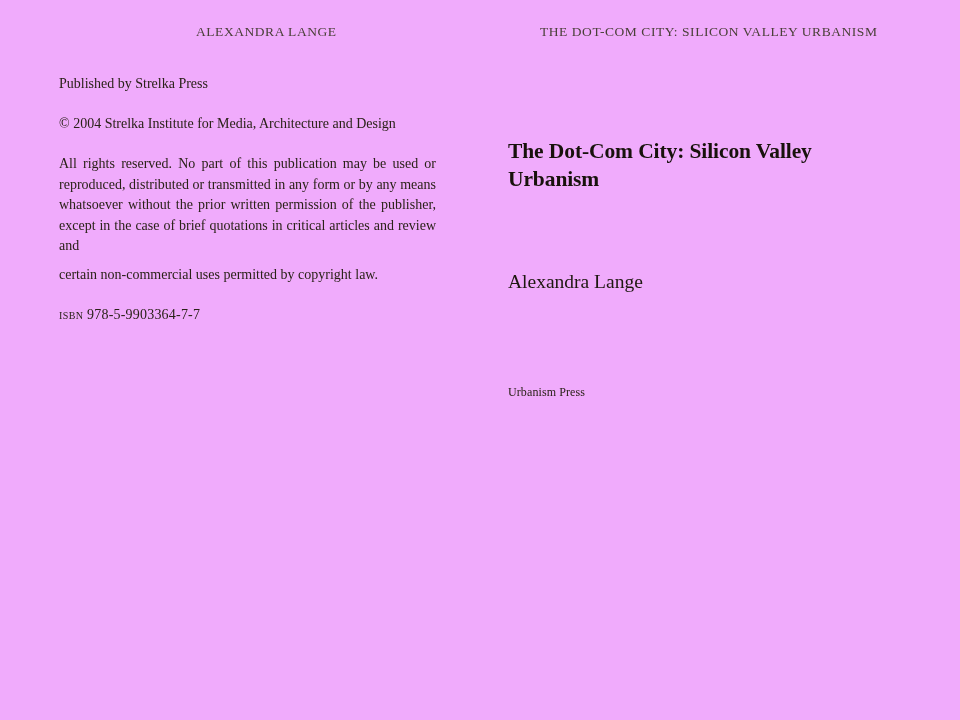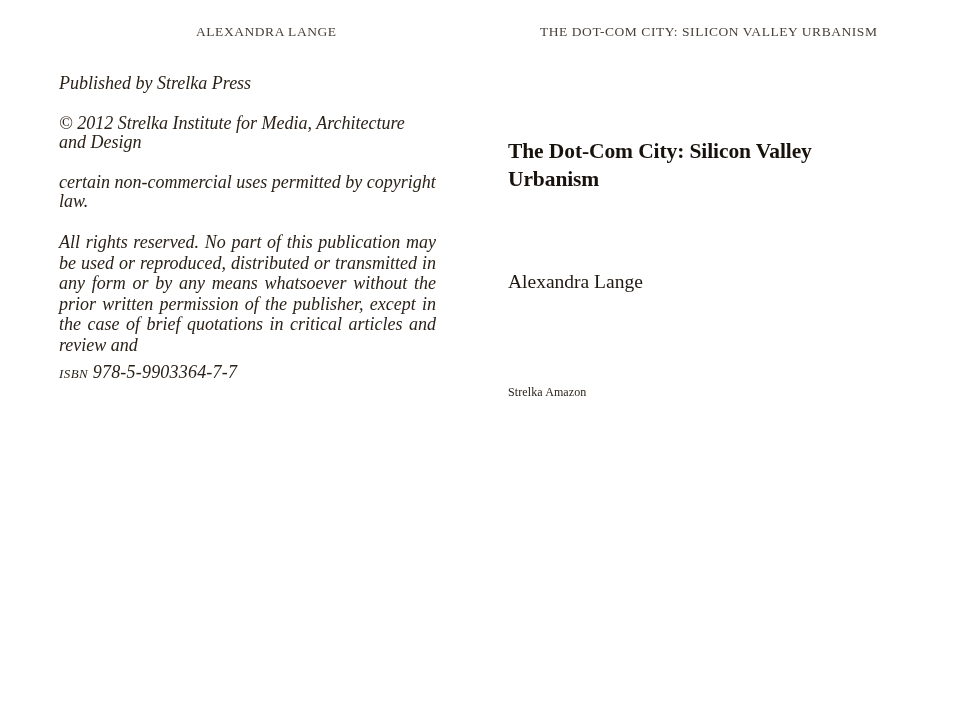--- a/index.html
+++ b/index.html
@@ -14,21 +14,21 @@
     font-family: "Liberation Serif", "DejaVu Serif", serif;
     color: #2a2218;
     overflow: hidden;
     -webkit-font-smoothing: antialiased;
   }
 
   .reader-page {
     position: relative;
     width: 960px;
     height: 720px;
-    background: #ffffff;
+    background: #f0abfc;
   }
 
   
   .running-head {
     position: absolute;
     top: 23px;
     font-size: 13.5px;
     line-height: 18px;
     letter-spacing: 0.55px;
     color: #4a4038;
@@ -53,25 +53,24 @@
   }
 
   
   .page-verso {
     position: absolute;
     left: 59px;
     top: 74px;
     width: 393px;
   }
   .colophon-line {
-    font-size: 18px;
+    font-size: 14px;
     line-height: 19px;
     margin: 0 16px 21px 0;
     color: #2a2218;
-    font-style: italic;
   }
   .colophon-line.rights {
     text-align: justify;
     text-justify: inter-word;
     line-height: 20.5px;
     margin-bottom: 8px;
   }
   .colophon-line.rights-tail {
     margin-bottom: 21px;
   }
@@ -126,32 +125,32 @@
 
   <div class="running-head verso">Alexandra Lange</div>
 
   <div class="running-head recto">The Dot-Com City: Silicon Valley Urbanism</div>
 
   <div class="spread">
 
     <div class="page-verso">
       <p class="colophon-line">Published by Strelka Press</p>
 
-      <p class="colophon-line">© 2012 Strelka Institute for Media, Architecture and Design</p>
+      <p class="colophon-line">© 2004 Strelka Institute for Media, Architecture and Design</p>
+
+      <p class="colophon-line rights">All rights reserved. No part of this publication may be used or reproduced, distributed or transmitted in any form or by any means whatsoever without the prior written permission of the publisher, except in the case of brief quotations in critical articles and review and</p>
 
       <p class="colophon-line rights-tail">certain non-commercial uses permitted by copyright law.</p>
-
-      <p class="colophon-line rights">All rights reserved. No part of this publication may be used or reproduced, distributed or transmitted in any form or by any means whatsoever without the prior written permission of the publisher, except in the case of brief quotations in critical articles and review and</p>
 
 
       <p class="colophon-line isbn"><span class="isbn-label">ISBN</span><span>&nbsp;</span><span>978-5-9903364-7-7</span></p>
     </div>
 
     <div class="page-recto">
       <h1 class="book-title">The Dot-Com City: Silicon Valley Urbanism</h1>
 
       <h2 class="book-author">Alexandra Lange</h2>
 
-      <p class="book-publisher">Strelka Amazon</p>
+      <p class="book-publisher">Urbanism Press</p>
     </div>
 
   </div>
 </div>
 
 </body></html>

